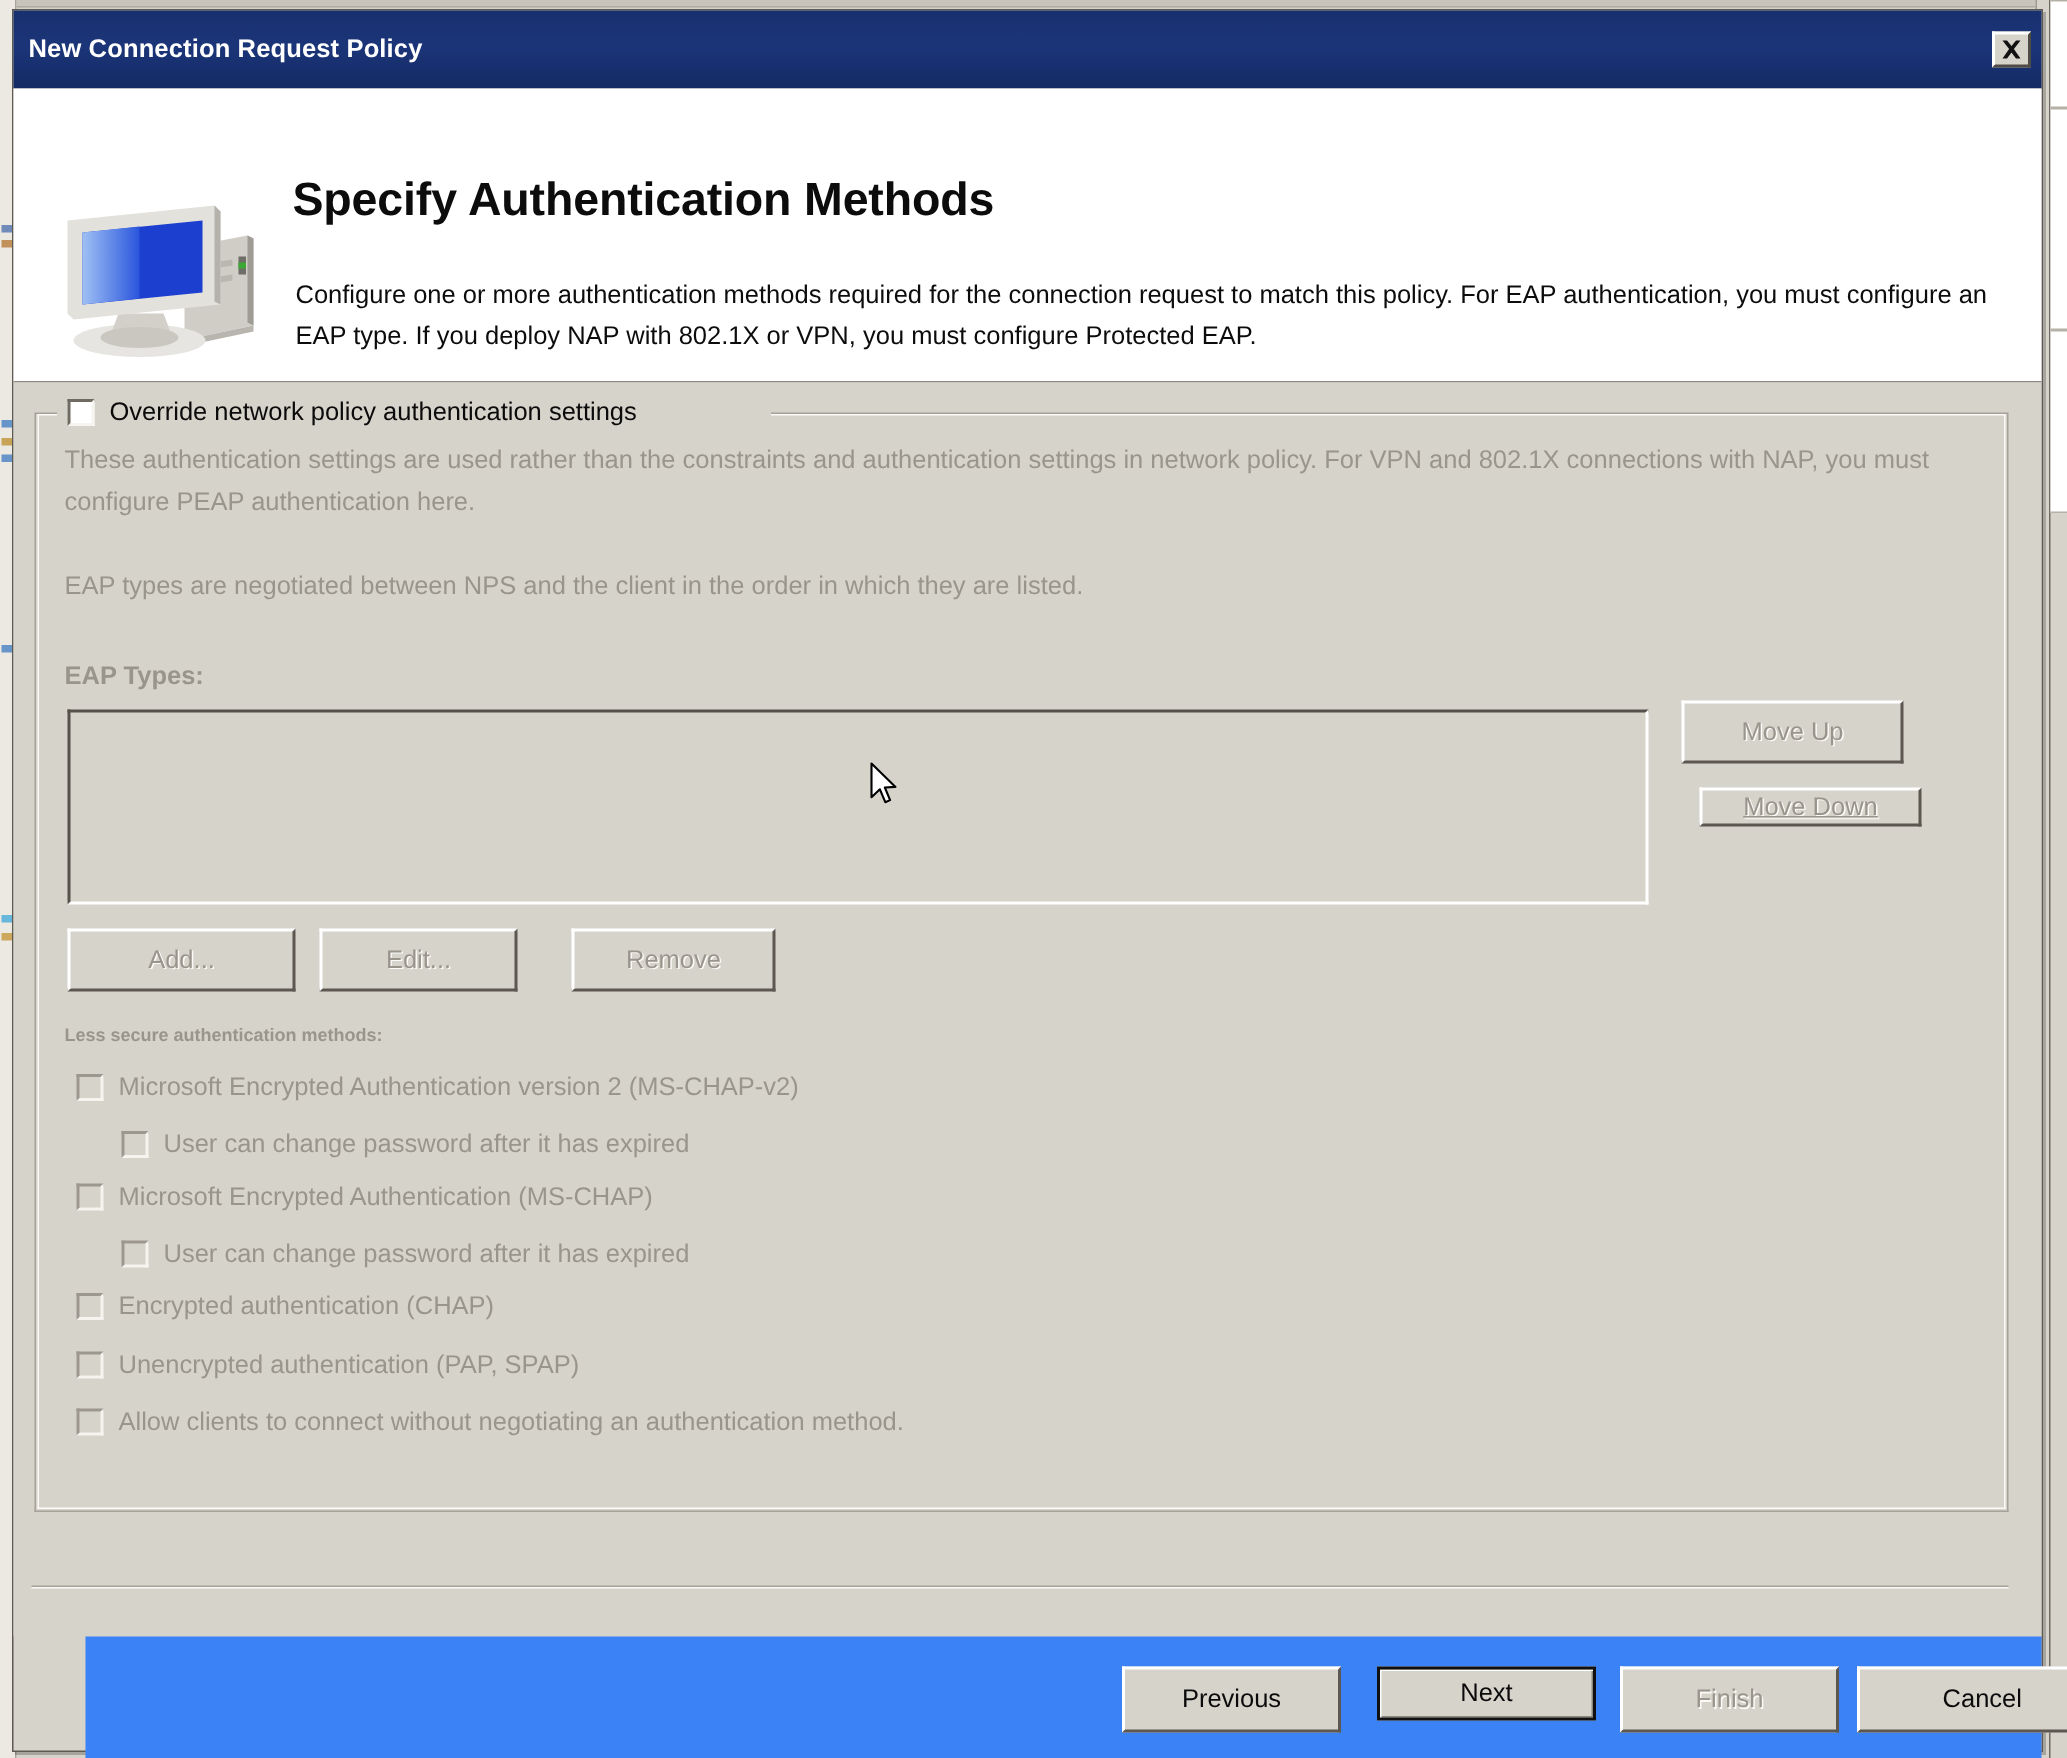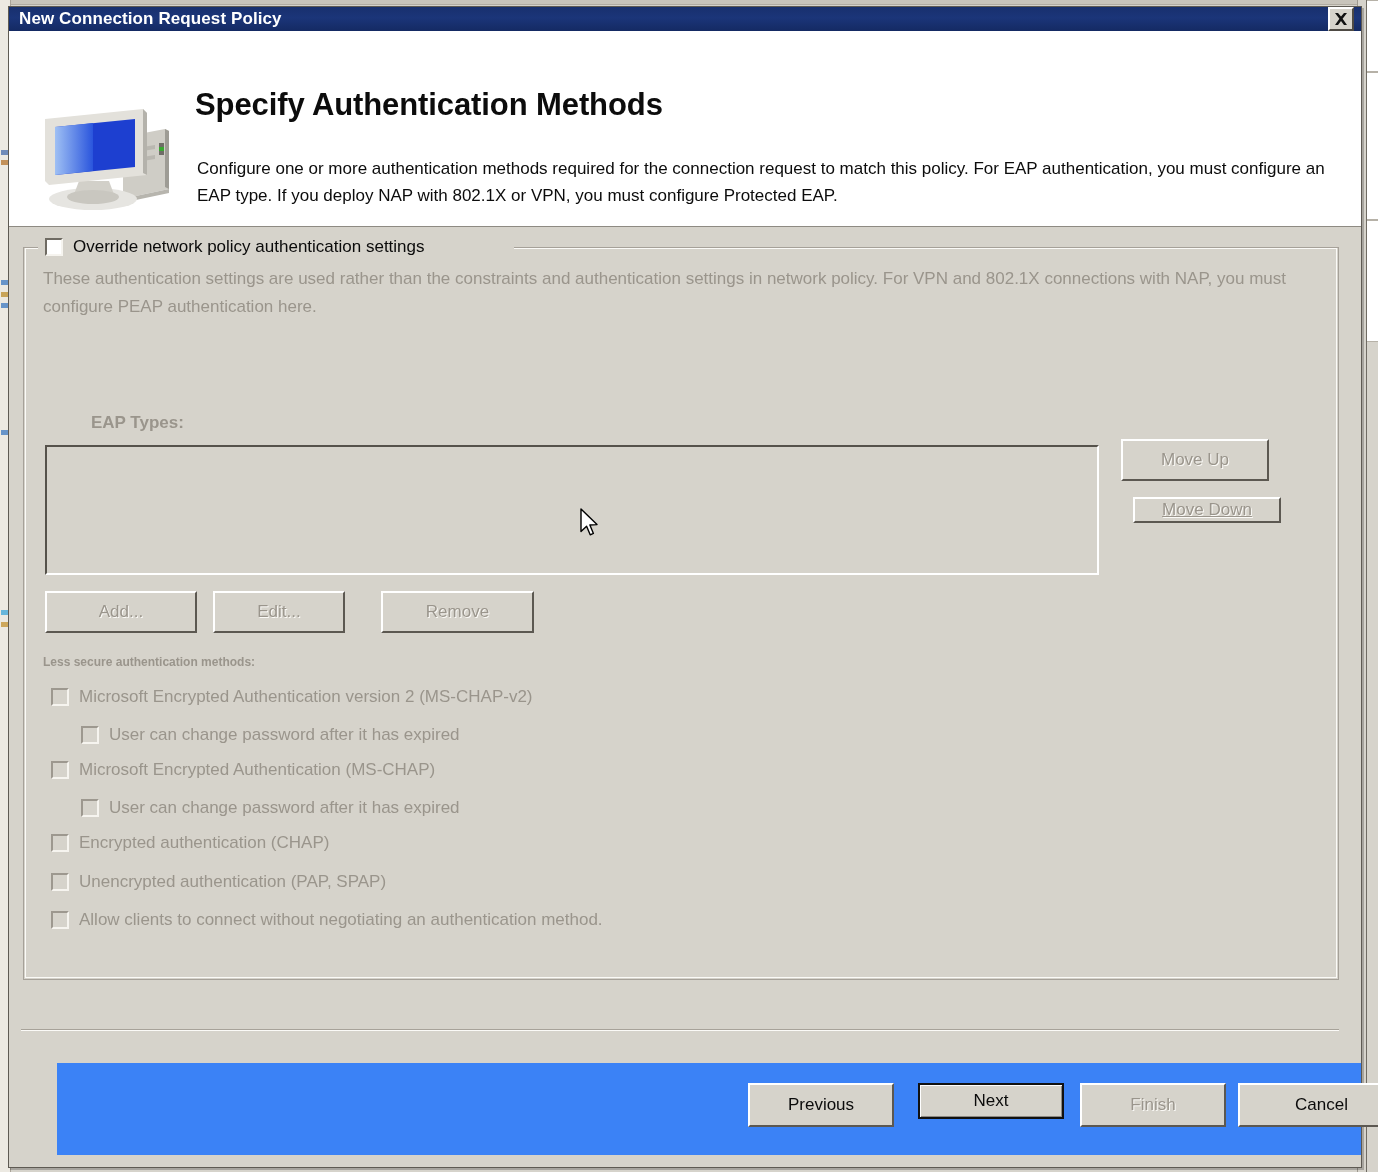--- a/index.html
+++ b/index.html
@@ -73,21 +73,21 @@
     height: 1162px;
     background: #d6d3cb;
     border: 1px solid #5e5a53;
     box-sizing: border-box;
     box-shadow: 2px 2px 0 rgba(0,0,0,.22);
   }
 
   
   .titlebar {
     position: relative;
-    height: 24px;
+    height: 52px;
     background: linear-gradient(180deg, #18306e 0%, #1b3579 45%, #142a63 100%);
     display: flex;
     align-items: center;
     padding: 0 4px 0 10px;
     box-sizing: border-box;
   }
   .titlebar .title-text {
     color: #ffffff;
     font-size: 17px;
     font-weight: bold;
@@ -241,21 +241,20 @@
   .gb-text-1 { left: 34px; top: 38px; width: 1262px; }
   .gb-text-2 { left: 34px; top: 122px; width: 1262px; }
 
   .field-label {
     position: absolute;
     left: 34px;
     top: 186px;
     font-size: 17px;
     font-weight: bold;
     color: #9a958c;
-    margin-left: 48px;
   }
 
   
   .listbox {
     position: absolute;
     left: 36px;
     top: 218px;
     width: 1054px;
     height: 130px;
     background: #d6d3cb;
@@ -287,21 +286,21 @@
   .btn.disabled { color: #9a958c; text-shadow: 1px 1px 0 #fbfaf7; }
   .btn.default {
     border: 2px solid #111111;
     box-shadow: inset 1px 1px 0 #ffffff, inset -1px -1px 0 #8d8981;
   }
 
   .btn-moveup   { left: 1112px; top: 212px; width: 148px; height: 42px; }
   .btn-movedown { left: 1124px; top: 270px; width: 148px; height: 26px; text-decoration: underline; }
   .btn-add      { left: 36px;  top: 364px; width: 152px; height: 42px; }
   .btn-edit     { left: 204px; top: 364px; width: 132px; height: 42px; }
-  .btn-remove   { left: 372px; top: 364px; width: 153px; height: 42px; }
+  .btn-remove   { left: 372px; top: 364px; width: 136px; height: 42px; }
 
   .subhead {
     position: absolute;
     left: 34px;
     top: 428px;
     font-size: 12px;
     font-weight: bold;
     color: #9a958c;
   }
 
@@ -436,20 +435,21 @@
     <div class="groupbox">
       <div class="groupbox-inner-hl"></div>
     </div>
 
     <div class="group-legend" style="top:20px;">
       <span class="cb"></span>
       <span class="legend-label">Override network policy authentication settings</span>
     </div>
 
     <div class="gb-text gb-text-1">These authentication settings are used rather than the constraints and authentication settings in network policy. For VPN and 802.1X connections with NAP, you must configure PEAP authentication here.</div>
+    <div class="gb-text gb-text-2">EAP types are negotiated between NPS and the client in the order in which they are listed.</div>
 
     <div class="field-label">EAP Types:</div>
     <div class="listbox"></div>
 
     <div class="btn disabled btn-moveup">Move Up</div>
     <div class="btn disabled btn-movedown">Move Down</div>
 
     <div class="btn disabled btn-add">Add...</div>
     <div class="btn disabled btn-edit">Edit...</div>
     <div class="btn disabled btn-remove">Remove</div>

